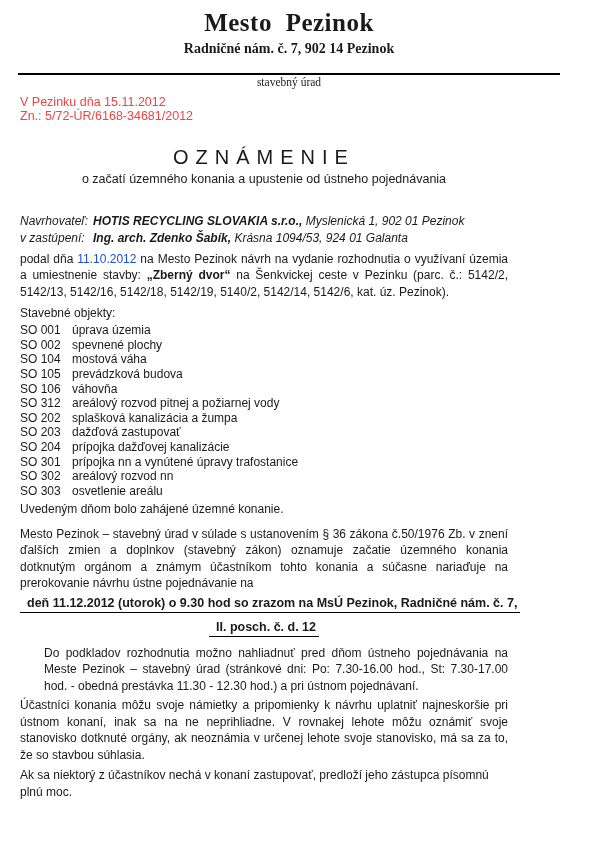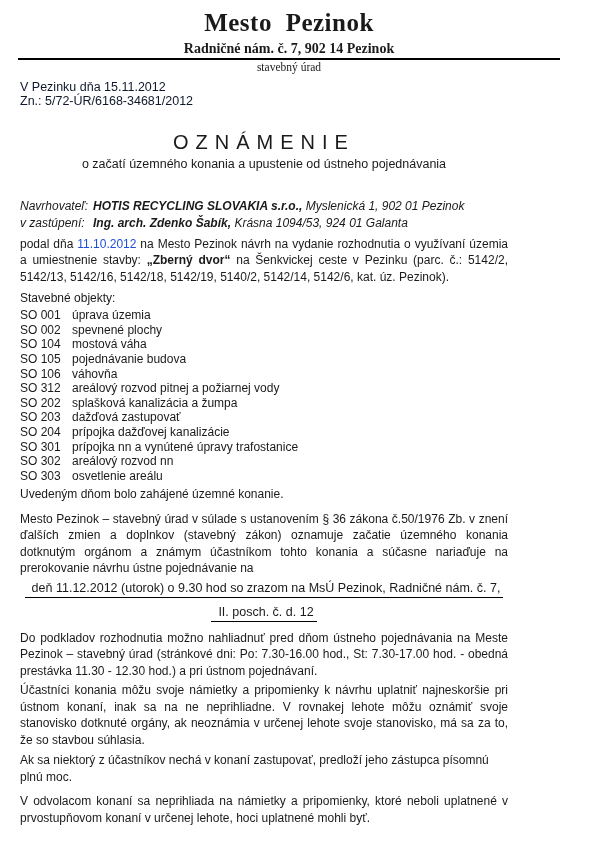--- a/index.html
+++ b/index.html
@@ -32,36 +32,36 @@
   }
   .muni-name {
     font-size: 25px;
     font-weight: bold;
     word-spacing: 7px;
     line-height: 1.15;
     letter-spacing: 0.5px;
   }
   .muni-address-wrap {
     border-bottom: 2px solid #000000;
-    padding-bottom: 1px;
+    padding-bottom: 16px;
     margin-top: 1px;
   }
   .muni-address {
     font-size: 14px;
     font-weight: bold;
   }
   .muni-dept {
     font-size: 11.5px;
     margin-top: 1px;
   }
 
   
   .meta {
     margin: 7px 0 0 20px;
-    color: #0f172a;
+    color: #ef4444;
     font-size: 12.5px;
     line-height: 14.5px;
   }
 
   
   .notice-head {
     width: 488px;
     margin-left: 20px;
     margin-top: 21px;
     text-align: center;
@@ -109,34 +109,34 @@
   .obj-row { line-height: 14.6px; }
   .obj-code { display: inline-block; width: 52px; }
 
   .p-initiated { margin-top: 3px; }
   .p-announcement { margin-top: 8px; }
 
   .hearing {
     width: 488px;
     margin-left: 20px;
     text-align: center;
-    font-weight: normal;
+    font-weight: bold;
     font-size: 12.5px;
   }
   .hearing-line1 { margin-top: 4px; }
   .hearing-line2 { margin-top: 7px; }
   .hearing .underlined {
     border-bottom: 1px solid #000000;
     padding: 0 3px 1px 7px;
     white-space: nowrap;
     line-height: 15px;
     display: inline-block;
   }
 
-  .p-inspection { margin-top: 8px; }
+  .p-inspection { margin-top: 8px; margin-left: 24px; }
   .p-objections { margin-top: 3px; }
   .p-representation { margin-top: 4px; }
   .p-appeal { margin-top: 8px; }
 </style>
 </head>
 <body>
 
 <div class="page">
 
   <div class="letterhead">
@@ -168,21 +168,21 @@
       </div>
     </div>
 
     <p class="just proposal"><span>podal dňa </span><span class="blue">11.10.2012</span><span> na Mesto Pezinok návrh na vydanie rozhodnutia o využívaní územia a umiestnenie stavby: </span><b>„Zberný dvor“</b><span> na Šenkvickej ceste v Pezinku (parc. č.: 5142/2, 5142/13, 5142/16, 5142/18, 5142/19, 5140/2, 5142/14, 5142/6, kat. úz. Pezinok).</span></p>
 
     <div class="objects">
       <div class="objects-heading">Stavebné objekty:</div>
       <div class="obj-row"><span class="obj-code">SO 001</span><span>úprava územia</span></div>
       <div class="obj-row"><span class="obj-code">SO 002</span><span>spevnené plochy</span></div>
       <div class="obj-row"><span class="obj-code">SO 104</span><span>mostová váha</span></div>
-      <div class="obj-row"><span class="obj-code">SO 105</span><span>pojednávanie budova</span></div>
+      <div class="obj-row"><span class="obj-code">SO 105</span><span>prevádzková budova</span></div>
       <div class="obj-row"><span class="obj-code">SO 106</span><span>váhovňa</span></div>
       <div class="obj-row"><span class="obj-code">SO 312</span><span>areálový rozvod pitnej a požiarnej vody</span></div>
       <div class="obj-row"><span class="obj-code">SO 202</span><span>splašková kanalizácia a žumpa</span></div>
       <div class="obj-row"><span class="obj-code">SO 203</span><span>dažďová zastupovať</span></div>
       <div class="obj-row"><span class="obj-code">SO 204</span><span>prípojka dažďovej kanalizácie</span></div>
       <div class="obj-row"><span class="obj-code">SO 301</span><span>prípojka nn a vynútené úpravy trafostanice</span></div>
       <div class="obj-row"><span class="obj-code">SO 302</span><span>areálový rozvod nn</span></div>
       <div class="obj-row"><span class="obj-code">SO 303</span><span>osvetlenie areálu</span></div>
     </div>
 
@@ -194,16 +194,15 @@
 
   <div class="hearing">
     <div class="hearing-line1"><span class="underlined">deň 11.12.2012 (utorok) o 9.30 hod so zrazom na MsÚ Pezinok, Radničné nám. č. 7,</span></div>
     <div class="hearing-line2"><span class="underlined">II. posch. č. d. 12</span></div>
   </div>
 
   <div class="content">
     <p class="just p-inspection">Do podkladov rozhodnutia možno nahliadnuť pred dňom ústneho pojednávania na Meste Pezinok – stavebný úrad (stránkové dni: Po: 7.30-16.00 hod., St: 7.30-17.00 hod. - obedná prestávka 11.30 - 12.30 hod.) a pri ústnom pojednávaní.</p>
     <p class="just p-objections">Účastníci konania môžu svoje námietky a pripomienky k návrhu uplatniť najneskoršie pri ústnom konaní, inak sa na ne neprihliadne. V rovnakej lehote môžu oznámiť svoje stanovisko dotknuté orgány, ak neoznámia v určenej lehote svoje stanovisko, má  sa za to, že so stavbou súhlasia.</p>
     <p class="p-representation">Ak sa niektorý z účastníkov nechá v konaní zastupovať,  predloží jeho zástupca písomnú plnú moc.</p>
-    <p class="just p-appeal">V odvolacom konaní sa neprihliada na námietky a pripomienky, ktoré neboli uplatnené v prvostupňovom konaní v určenej lehote, hoci uplatnené mohli byť.</p>
   </div>
 
 </div>
 
 </body></html>

